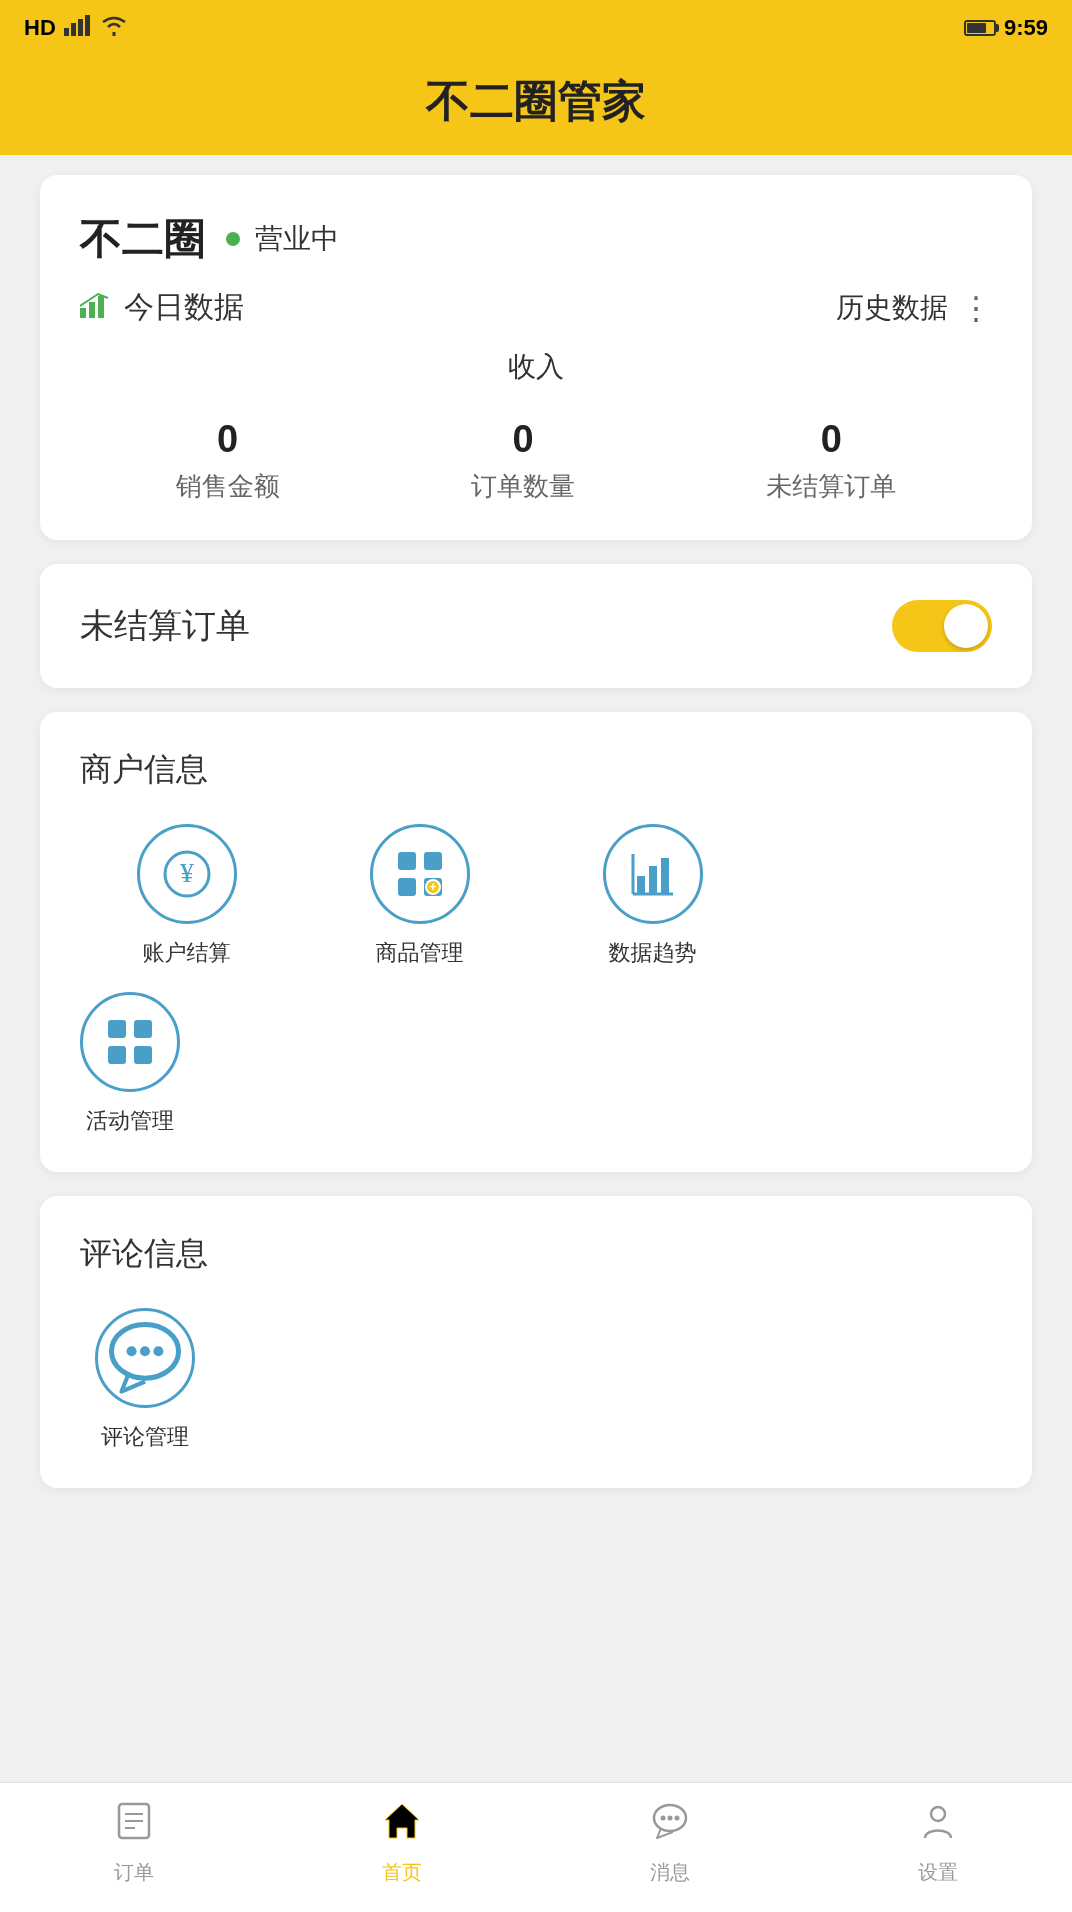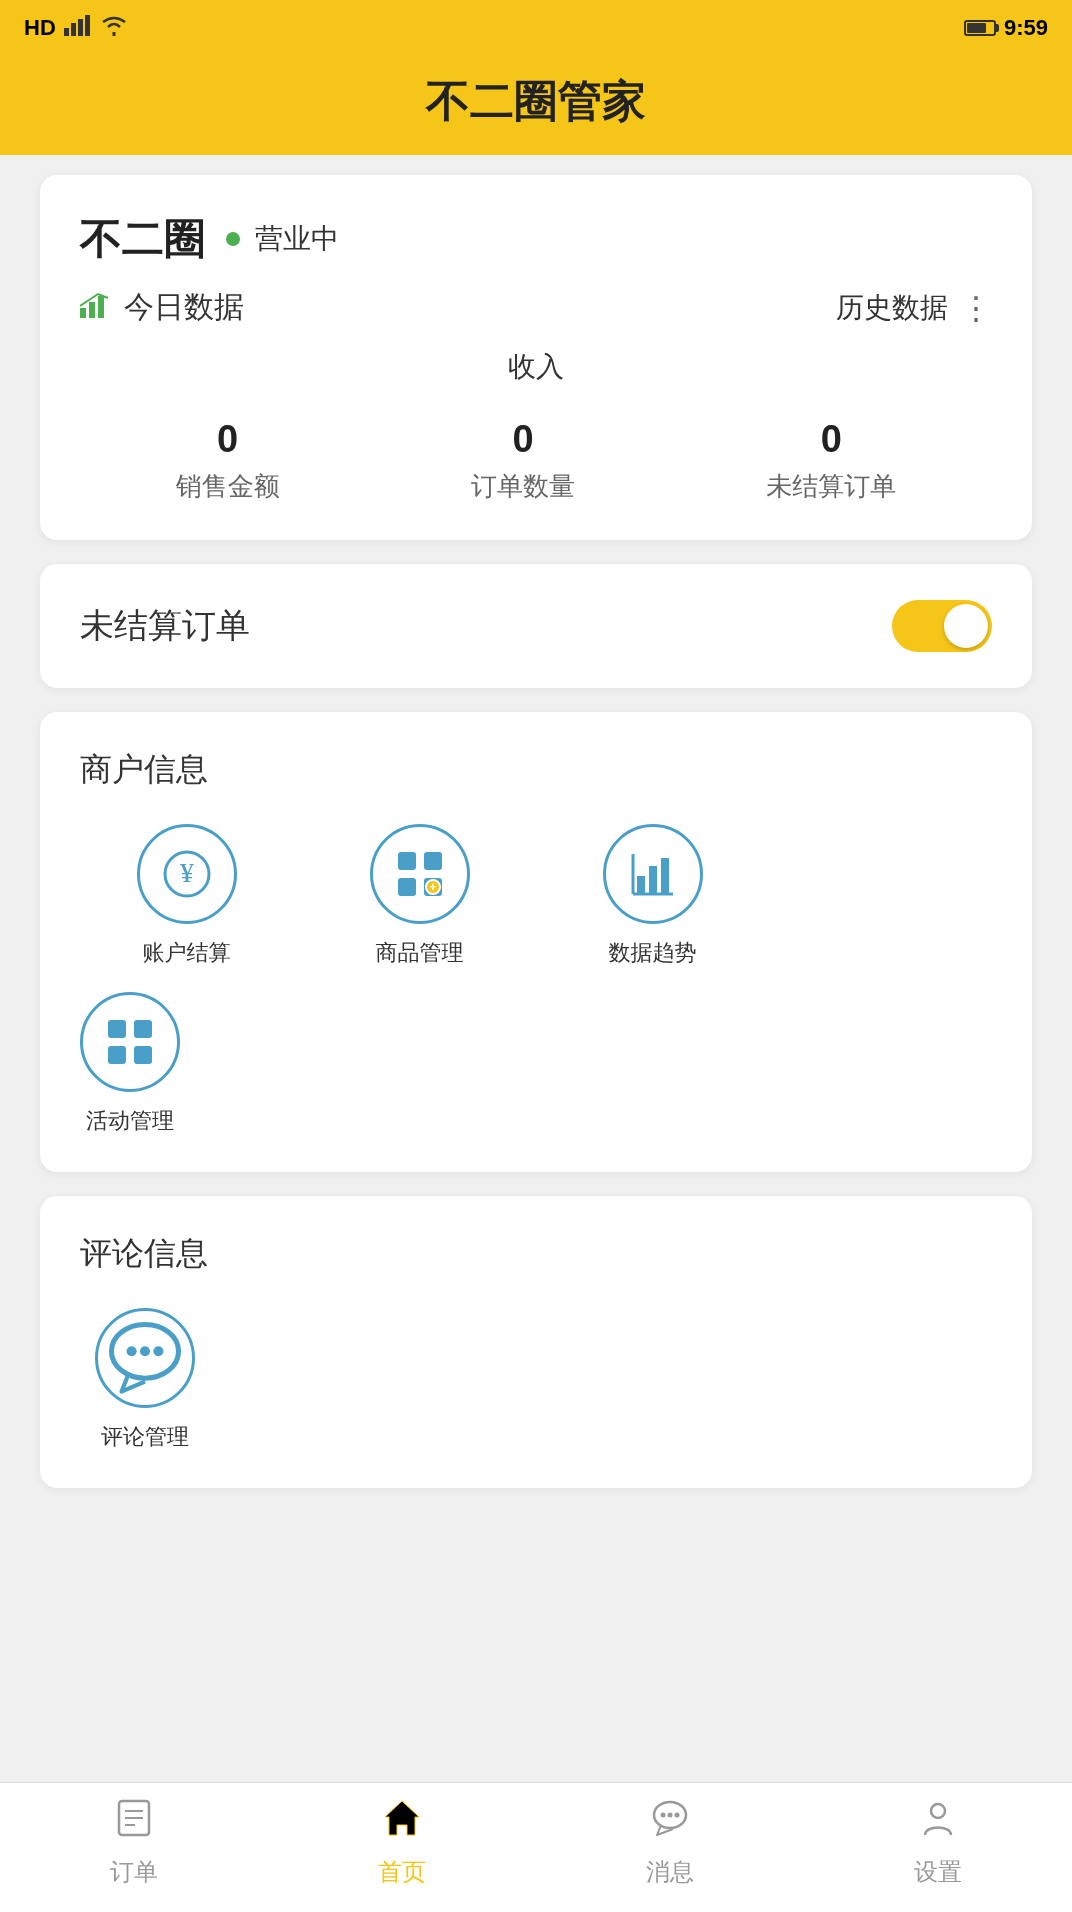--- a/index.html
+++ b/index.html
@@ -296,21 +296,21 @@
       flex: 1;
     }
     .nav-icon {
       font-size: 40px;
       color: #999;
     }
     .nav-icon.active {
       color: #f5c518;
     }
     .nav-label {
-      font-size: 24px;
+      font-size: 20px;
       color: #999;
     }
     .nav-label.active {
       color: #f5c518;
     }
   </style>
 </head>
 <body>
 
 <div class="status-bar">

